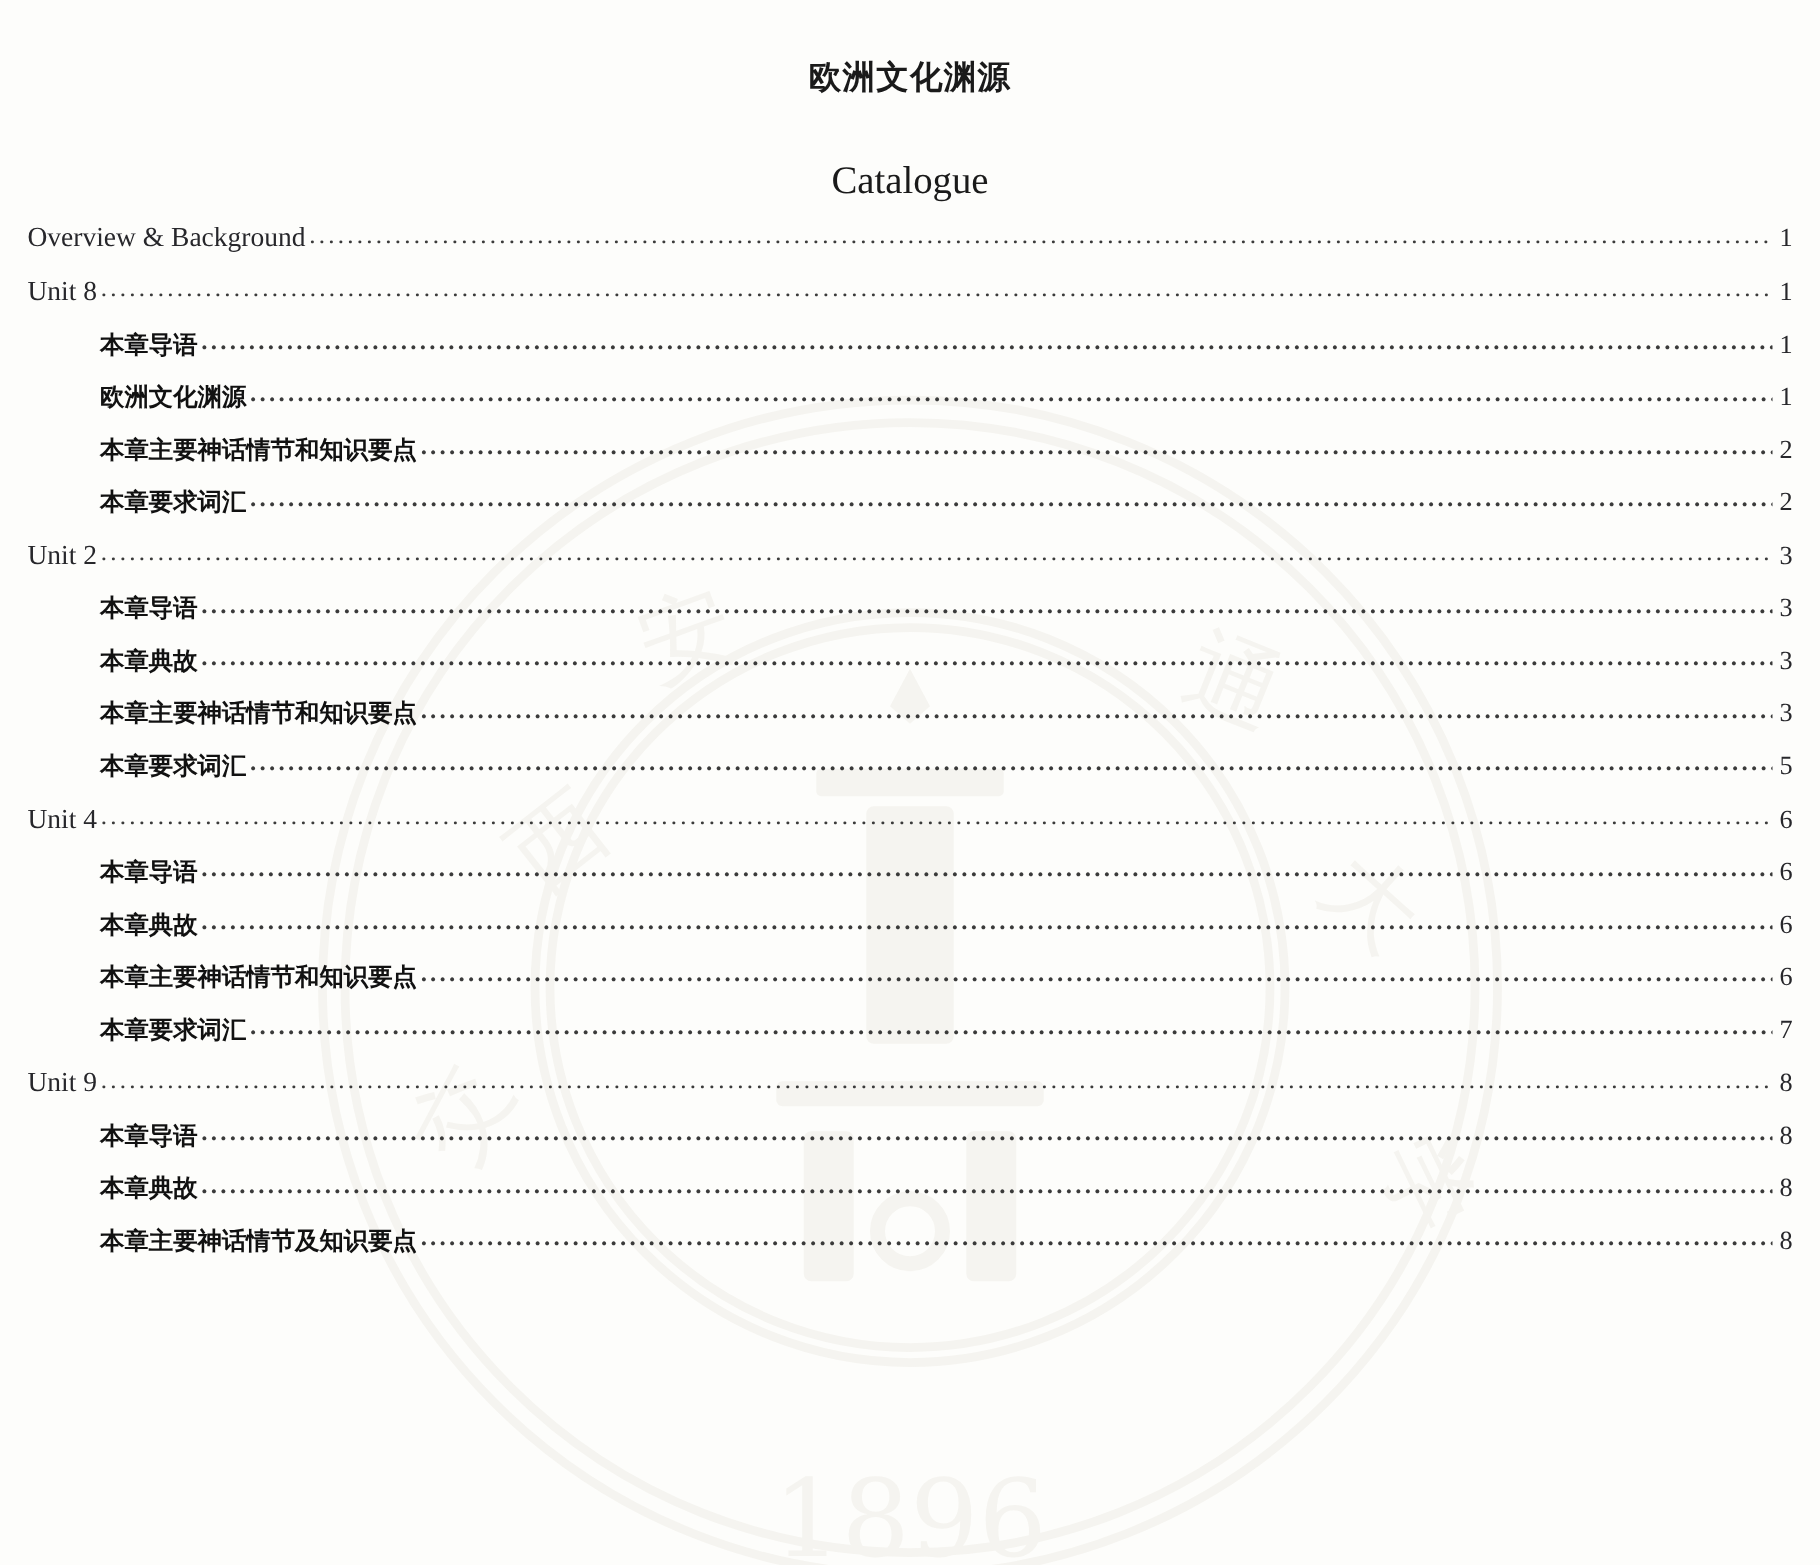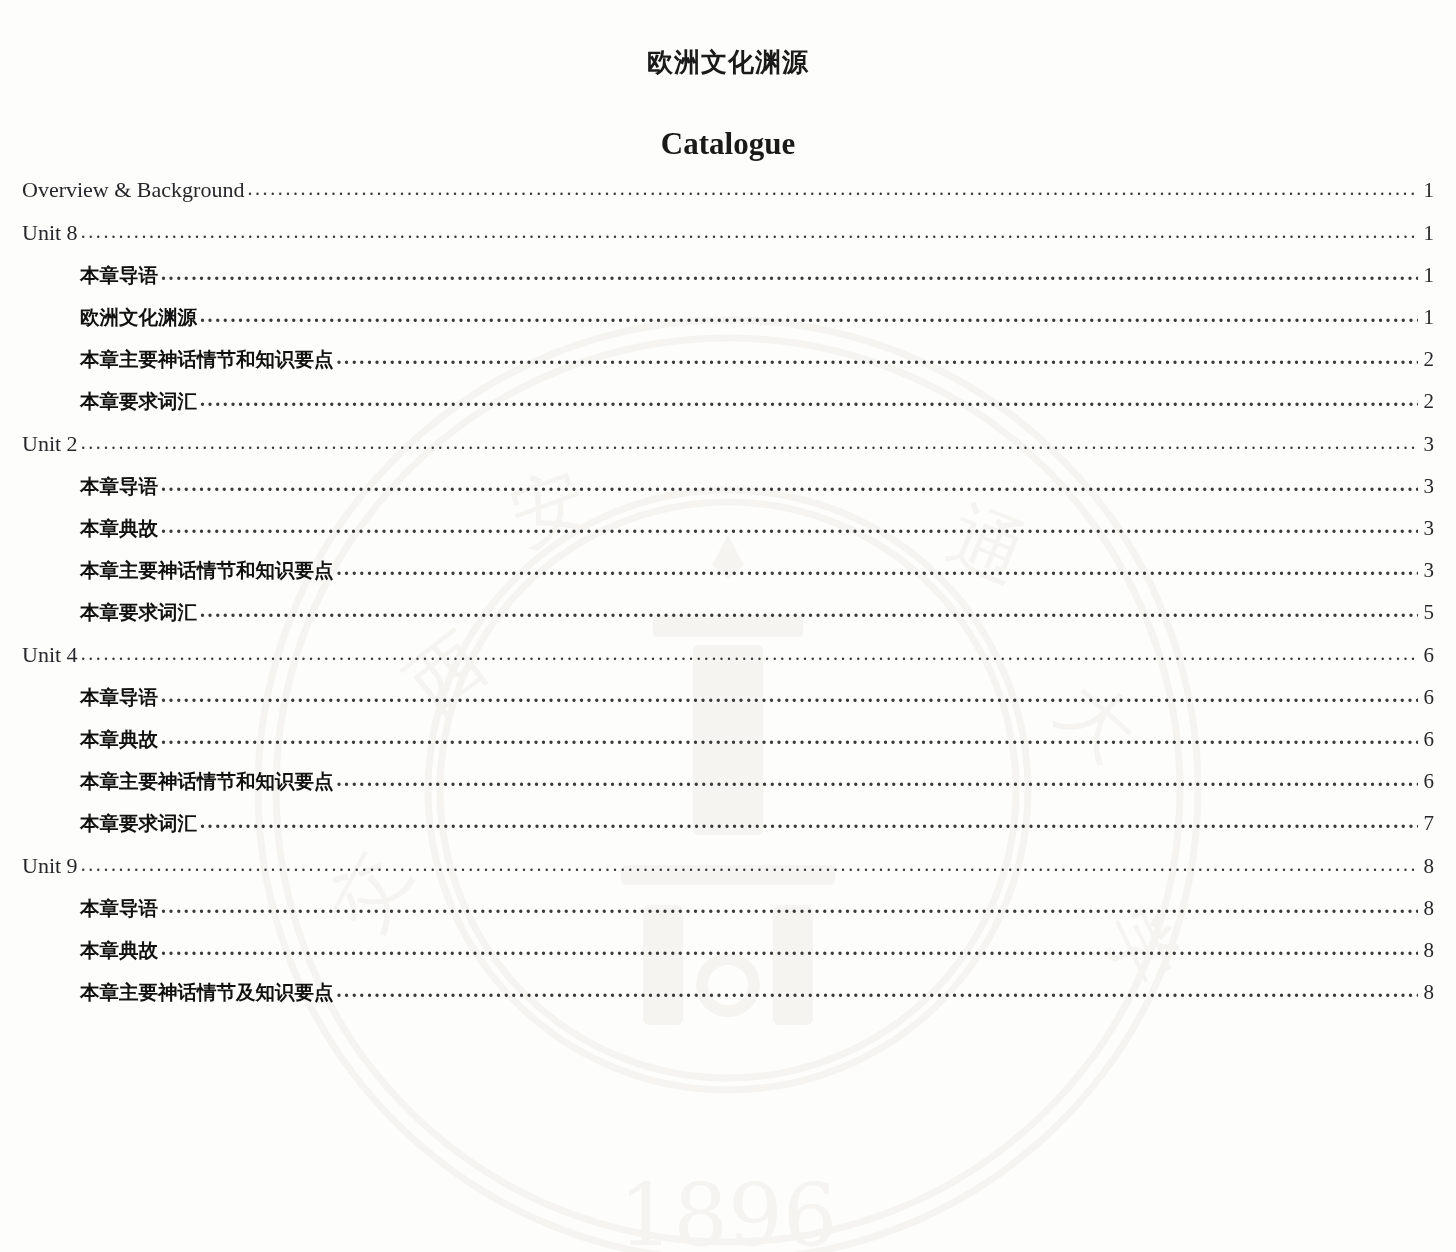--- a/index.html
+++ b/index.html
@@ -52,21 +52,21 @@
   .doc-author {
     text-align: center;
     font-family: "DejaVu Sans Mono", monospace;
     font-size: 25px;
     letter-spacing: 0.5px;
     margin: 36px 0 0 0;
   }
   .toc-heading {
     text-align: center;
     font-family: "Liberation Serif", serif;
-    font-weight: bold;
+    font-weight: normal;
     font-size: 31px;
     margin: 48px 0 6px 0;
   }
   .toc {
     margin: 0;
     padding: 0;
     list-style: none;
   }
   .toc-entry {
     display: flex;

